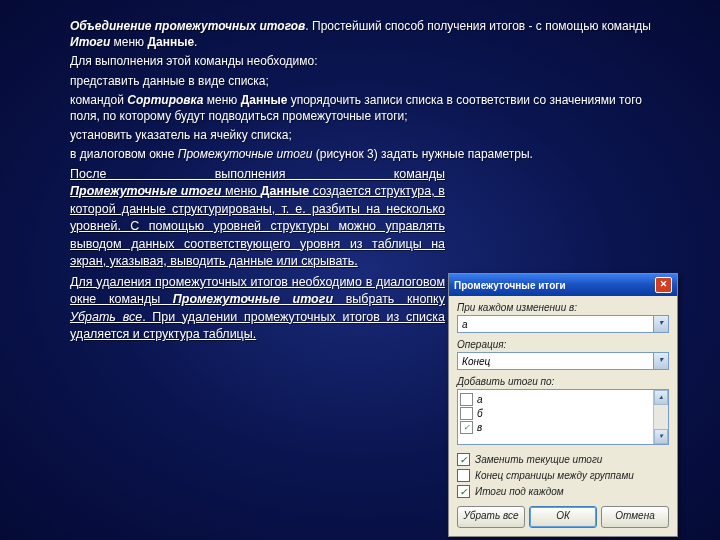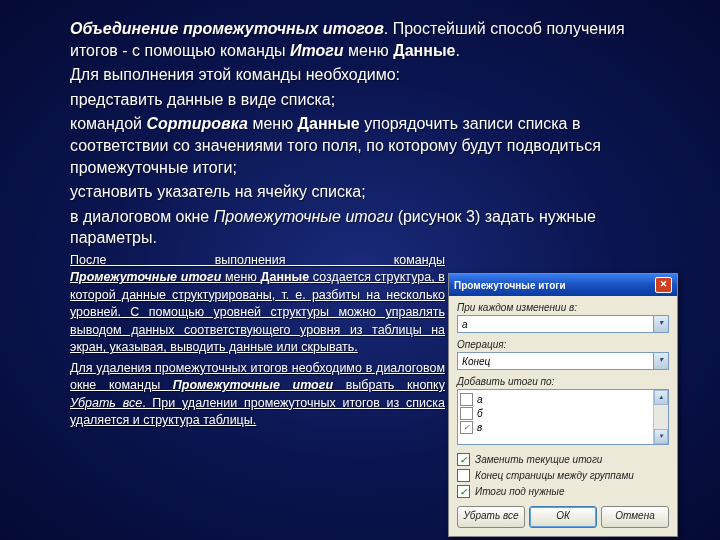--- a/index.html
+++ b/index.html
@@ -19,21 +19,21 @@
     height: 100%;
   }
   h1 {
     text-align: center;
     font-size: 21px;
     font-weight: bold;
     margin: 0 0 20px 0;
     text-shadow: 1px 1px 2px #000;
   }
   .body-text {
-    font-size: 16px;
+    font-size: 12px;
     line-height: 1.35;
     text-shadow: 1px 1px 1px rgba(0,0,0,0.5);
   }
   .body-text p { margin: 0 0 3px 0; }
   .bi { font-weight: bold; font-style: italic; }
   .i { font-style: italic; }
   .b { font-weight: bold; }
   .lower {
     display: flex;
     margin-top: 2px;
@@ -227,21 +227,21 @@
     <div class="check-row">
         <span class="cb">✓</span>
         <span>Заменить текущие итоги</span>
       </div>
     <div class="check-row">
         <span class="cb"></span>
         <span>Конец страницы между группами</span>
       </div>
     <div class="check-row">
         <span class="cb">✓</span>
-        <span>Итоги под нужные</span>
+        <span>Итоги под каждом</span>
       </div>
     <div class="btn-row">
       <div class="btn">Убрать все</div>
       <div class="btn ok">ОК</div>
       <div class="btn">Отмена</div>
     </div>
   </div>
 </div>
 
 </body></html>

